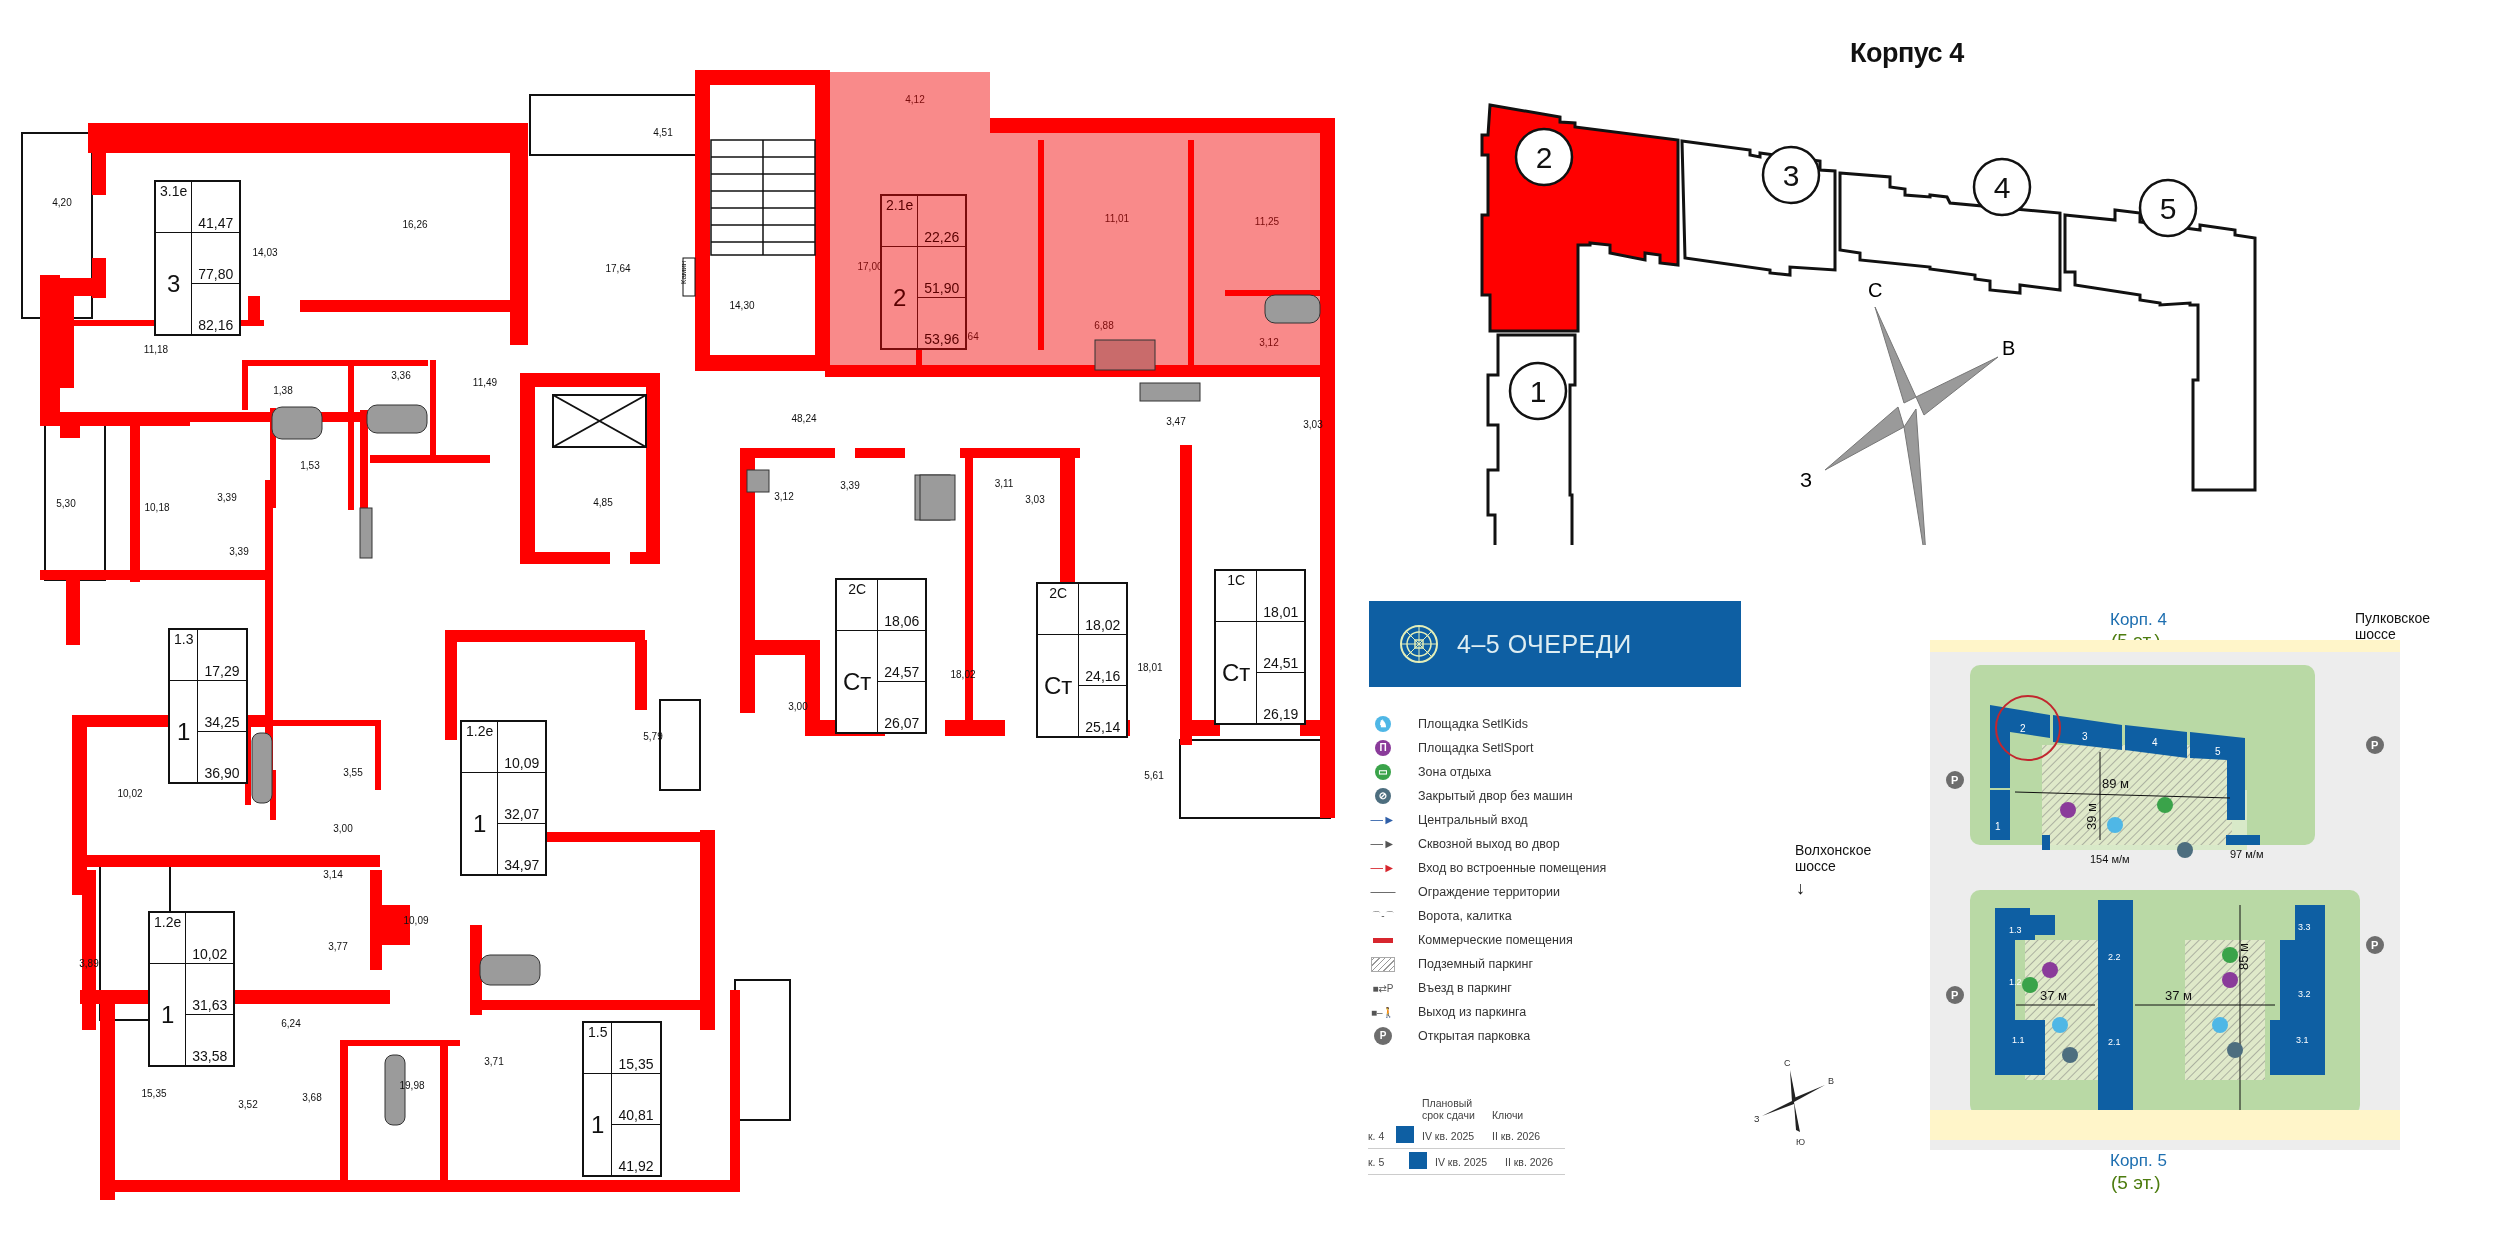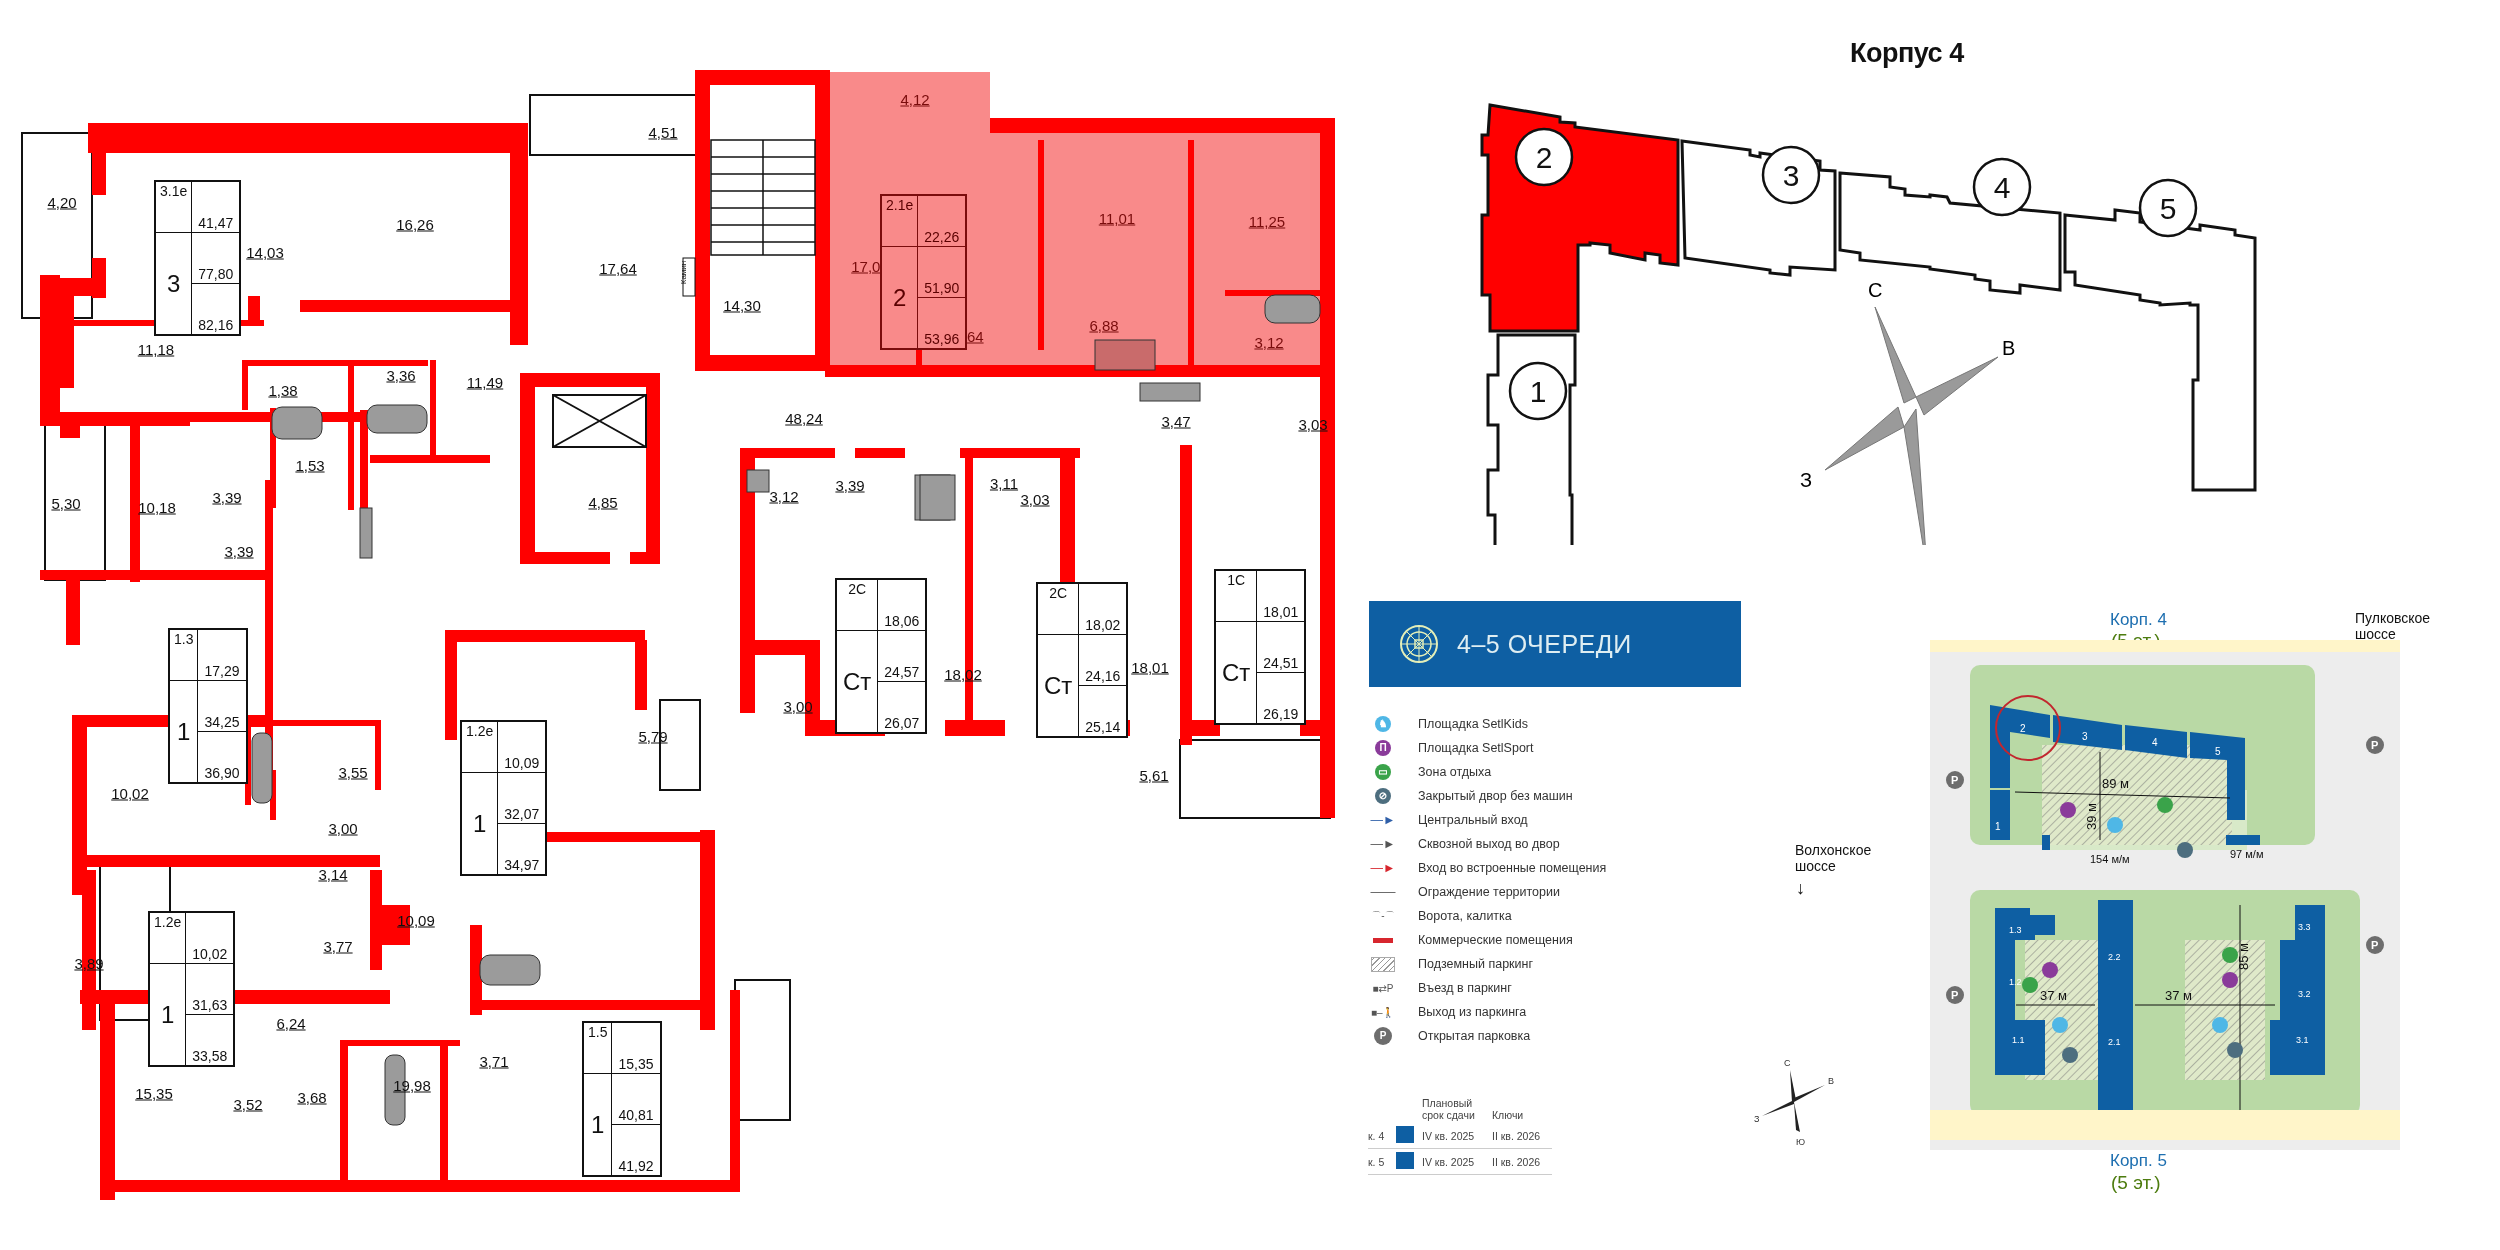--- a/index.html
+++ b/index.html
@@ -1,19 +1,19 @@
 <!DOCTYPE html>
 <html><head>
 <meta charset="utf-8">
 <style>
   html,body{margin:0;padding:0;background:#fff;}
   body{width:2500px;height:1250px;position:relative;overflow:hidden;font-family:"Liberation Sans",sans-serif;color:#111;}
   .abs{position:absolute;}
   .plan{position:absolute;left:0;top:0;width:1360px;height:1250px;}
-  .room-label{position:absolute;font-size:15px;text-decoration:underline;color:#111;transform:translate(-50%,-50%);white-space:nowrap;}
+  .room-label{position:absolute;font-size:10px;color:#111;transform:translate(-50%,-50%);white-space:nowrap;}
   .room-label.hl{color:#7a0c0c;}
   .apt-box{position:absolute;display:grid;grid-template-columns:auto auto;border:2px solid #111;background:#fff;font-size:14px;line-height:1;}
   .apt-box.hl{background:#f98a8a;border-color:#7a0c0c;color:#5a0000;}
   .apt-box .code{border-right:1px solid #111;border-bottom:1px solid #111;padding:2px 4px;text-align:center;}
   .apt-box .rooms{border-right:1px solid #111;font-size:24px;display:flex;align-items:center;justify-content:center;padding:0 6px;grid-row:span 2;}
   .apt-box .v{padding:2px 6px;border-bottom:1px solid #111;text-align:center;margin-top:32px;}
   .apt-box .v.last{border-bottom:none;}
   .apt-box.hl .code,.apt-box.hl .rooms,.apt-box.hl .v{border-color:#7a0c0c;}
   .title{position:absolute;left:1850px;top:38px;font-size:27px;font-weight:bold;letter-spacing:-0.5px;}
   .banner{position:absolute;left:1369px;top:601px;width:372px;height:86px;background:#0e5fa3;display:flex;align-items:center;}
@@ -428,21 +428,21 @@
     <div style="width:70px;">Плановый срок сдачи</div>
     <div style="width:60px;align-self:flex-end;">Ключи</div>
   </div>
   <div class="r">
     <div style="width:28px">к. 4</div>
     <div style="width:26px"><span class="sw"></span></div>
     <div style="width:70px">IV кв. 2025</div>
     <div style="width:60px">II кв. 2026</div>
   </div>
   <div class="r">
-    <div style="width:28px">к. 5</div>
+    <div style="width:41px">к. 5</div>
     <div style="width:26px"><span class="sw"></span></div>
     <div style="width:70px">IV кв. 2025</div>
     <div style="width:60px">II кв. 2026</div>
   </div>
 </div>
 
 <div class="site-lbl" style="left:2110px;top:610px;">Корп. 4</div>
 <div class="site-sub" style="left:2111px;top:630px;">(5 эт.)</div>
 <div class="road-lbl" style="left:2355px;top:610px;width:80px;">Пулковское шоссе</div>
 <div class="abs" style="left:2358px;top:646px;font-size:18px;">→</div>

